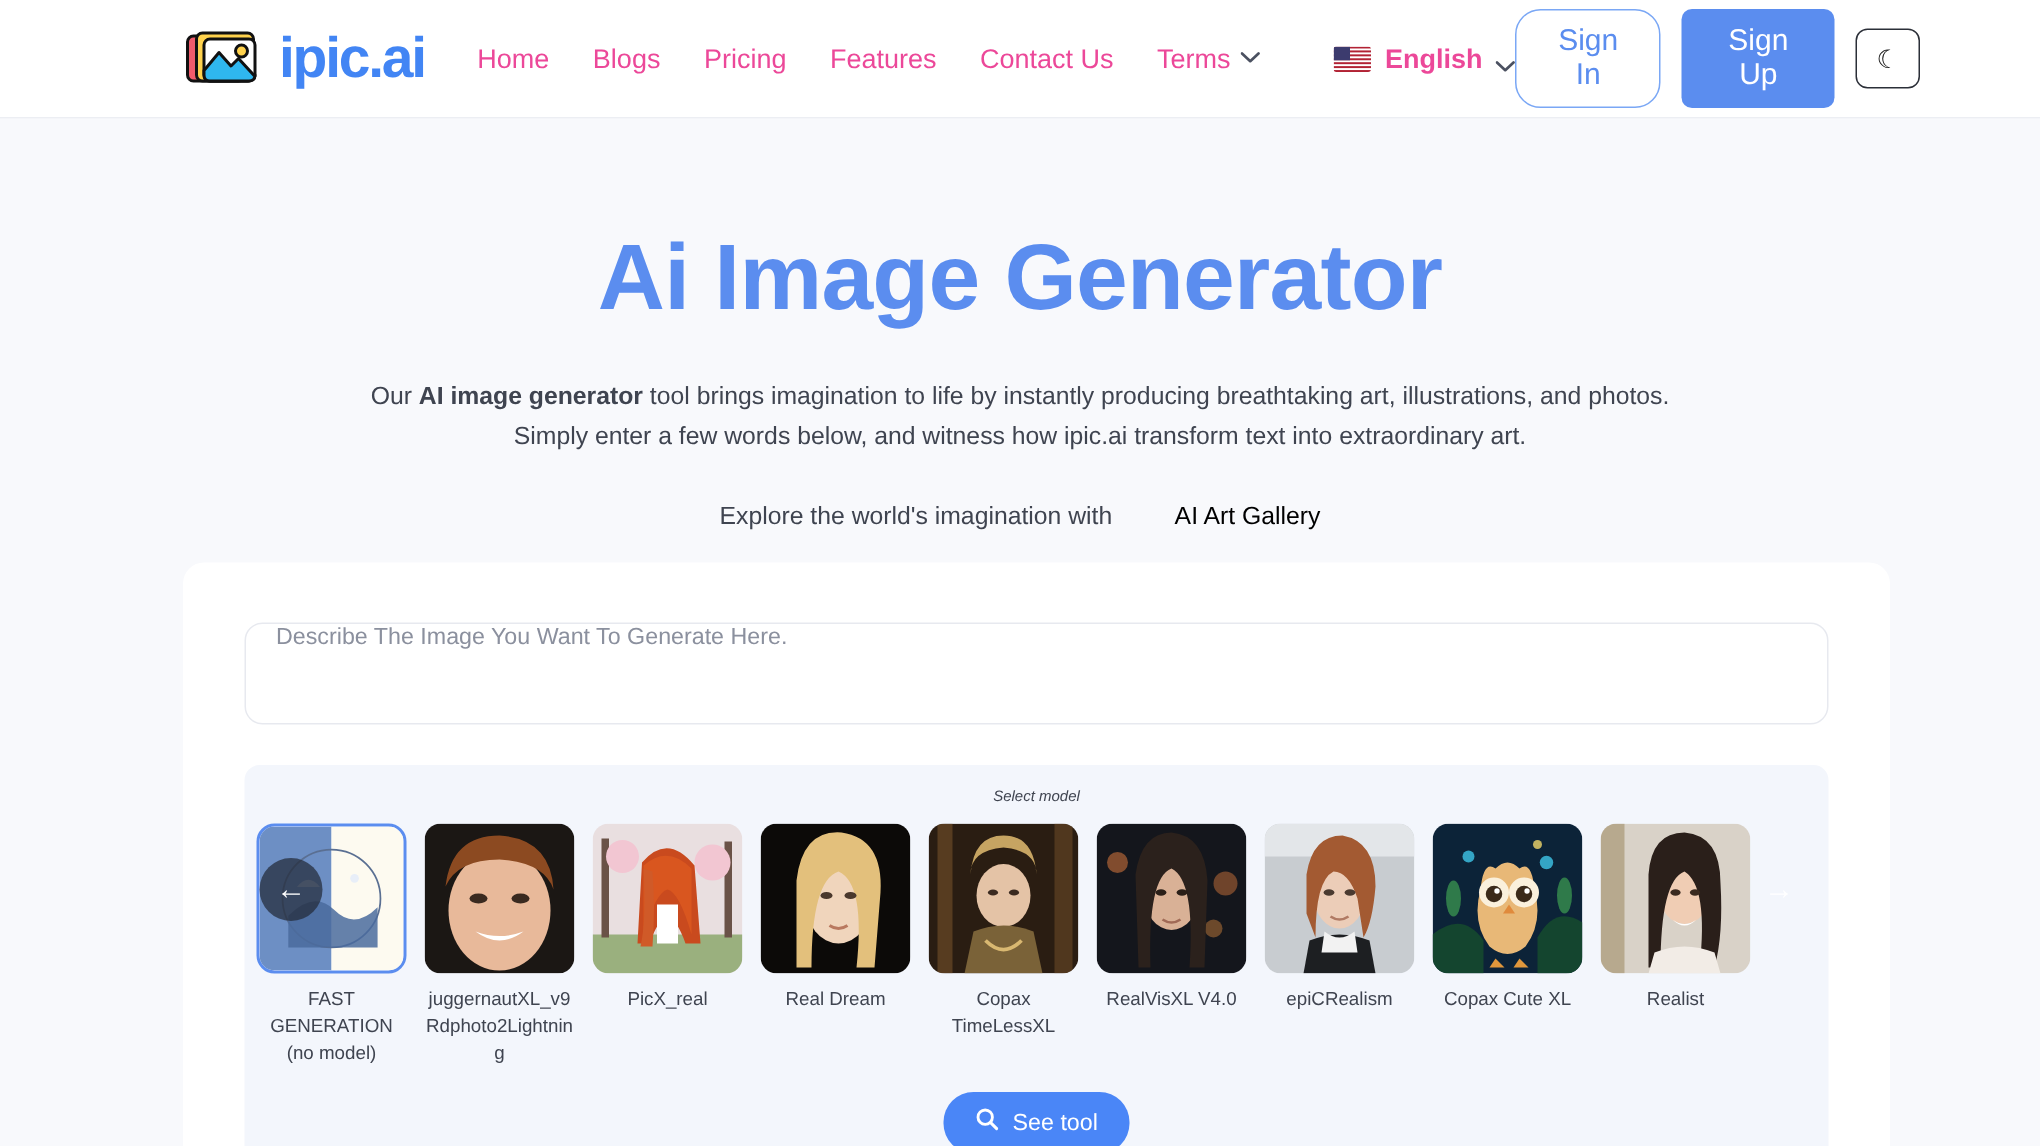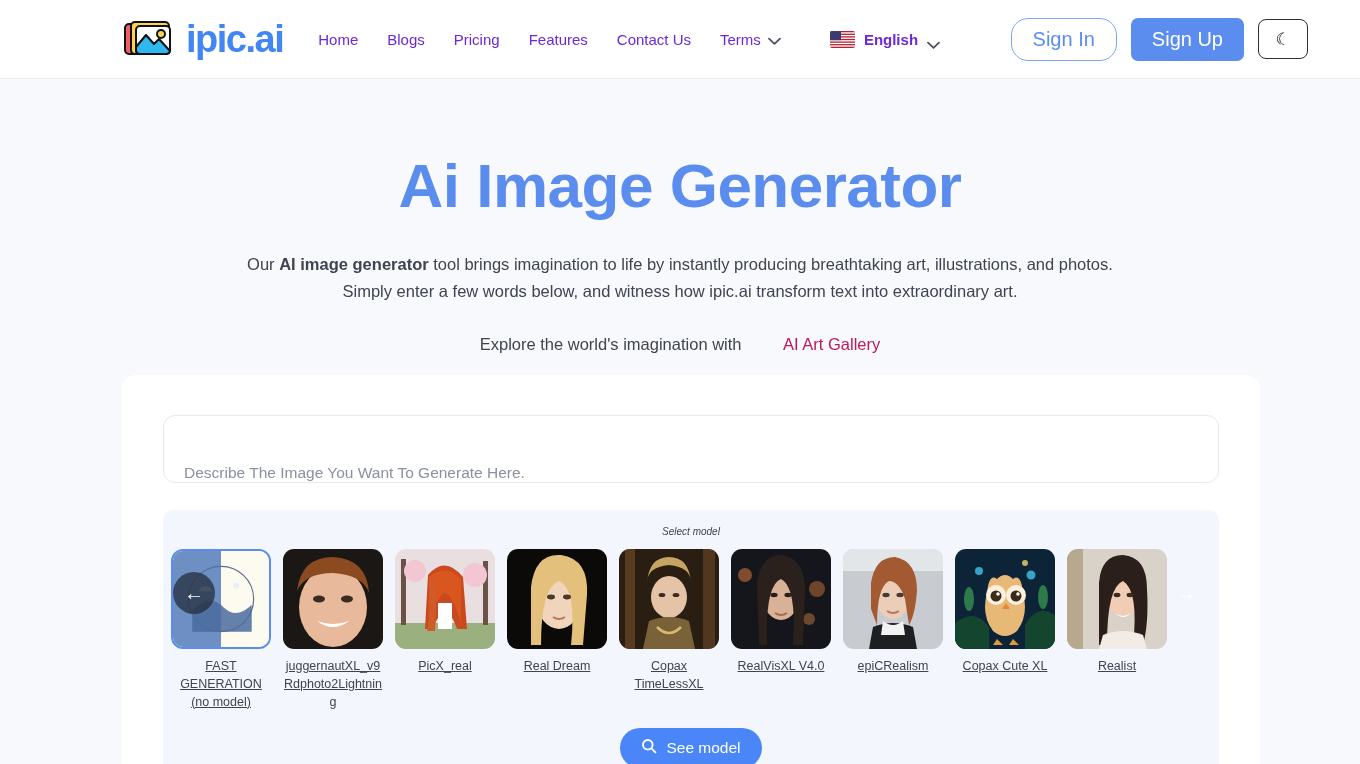--- a/index.html
+++ b/index.html
@@ -11,31 +11,31 @@
     color: #3f4450;
   }
 
   
   .header {
     height: 79px;
     background: #ffffff;
     border-bottom: 1px solid #eceef3;
     display: flex;
     align-items: center;
-    padding: 0 52px 0 122px;
+    padding: 0 80px 0 122px;
   }
   .logo-wrap { display: flex; align-items: center; gap: 6px; }
   .logo-mark { width: 58px; height: 44px; flex: none; }
   .logo-text {
     font-size: 38px; font-weight: bold; color: #4285f4;
     letter-spacing: -1.5px; line-height: 1;
   }
   .nav { display: flex; align-items: center; gap: 29px; margin-left: 35px; }
   .nav-link {
-    font-size: 15px; color: #6d28d9; text-decoration: none;
+    font-size: 18px; color: #ec4899; text-decoration: none;
     white-space: nowrap; cursor: pointer;
   }
   .nav-drop { display: flex; gap: 7px; cursor: pointer; }
   .chev { width: 13px; height: 8px; flex: none; display: block; }
   .lang-wrap { display: flex; align-items: center; gap: 9px; margin-left: 20px; cursor: pointer; font-weight: bold; }
   .flag { width: 25px; height: 17px; border-radius: 2px; overflow: hidden; display: block; flex: none; }
   .right-actions { display: flex; align-items: center; gap: 14px; margin-left: auto; }
   .btn-signin {
     border: 1px solid #7aa7f5; border-radius: 17px; background: #fff;
     color: #5b8def; font-size: 20px; padding: 9px 21px; cursor: pointer;
@@ -57,48 +57,48 @@
   .hero-title {
     font-size: 62px; font-weight: bold; color: #5b8def;
     letter-spacing: -0.5px; line-height: 1.1;
   }
   .hero-sub {
     margin-top: 31px; font-size: 16.5px; color: #3f4450;
     line-height: 1.62; max-width: 900px; margin-left: auto; margin-right: auto;
   }
   .hero-sub b { font-weight: bold; }
   .hero-explore { margin-top: 30px; font-size: 16.5px; color: #3f4450; }
-  .hero-explore a { color: #be185d; text-decoration: none; cursor: pointer; margin-left: 37px; }
+  .hero-explore a { color: #000000; text-decoration: none; cursor: pointer; margin-left: 37px; }
 
   
   .gen-card {
     position: absolute; left: 122px; top: 375px;
     width: 1138px; background: #ffffff;
     border-radius: 14px; padding: 40px 41px 0 41px;
   }
   .prompt-box {
     height: 68px; border: 1px solid #e7e9ef; border-radius: 12px;
-    background: #fff; display: flex; align-items: flex-end; padding: 0 20px;
+    background: #fff; display: flex; align-items: flex-start; padding: 0 20px;
   }
   .prompt-box input {
     border: none; outline: none; width: 100%; font-size: 15.5px;
     color: #3f4450; font-family: inherit; background: transparent;
   }
   .prompt-box input::placeholder { color: #8b909e; }
 
   .model-panel {
     margin-top: 27px; background: #f3f6fc; border-radius: 10px;
     padding: 16px 0 0 0; position: relative; overflow: hidden;
     height: 272px;
   }
   .panel-title {
     text-align: center; font-size: 10px; color: #3f4450; margin-bottom: 12px; font-style: italic;
   }
   .model-strip {
-    display: flex; gap: 12px; padding-left: 8px; position: relative; text-decoration: underline;
+    display: flex; gap: 12px; padding-left: 8px; position: relative;
   }
   .model-card { width: 100px; flex: none; cursor: pointer; }
   .thumb {
     width: 100px; height: 100px; border-radius: 11px; overflow: hidden;
     position: relative; display: block;
   }
   .model-card.selected .thumb {
     border: 2px solid #5b8def; border-radius: 12px;
   }
   .thumb svg { display: block; width: 100%; height: 100%; }
@@ -374,17 +374,17 @@
     <button class="arrow-btn arrow-right">→</button>
 
     <div class="seemore-wrap">
       <button class="btn-seemore">
         <span>
           <svg width="16" height="16" viewBox="0 0 16 16">
             <circle cx="6.8" cy="6.8" r="4.8" fill="none" stroke="#fff" stroke-width="1.9"></circle>
             <line x1="10.4" y1="10.4" x2="14.4" y2="14.4" stroke="#fff" stroke-width="2" stroke-linecap="round"></line>
           </svg>
         </span>
-        <span>See model</span>
+        <span>See tool</span>
       </button>
     </div>
   </div>
 </div>
 
 </body></html>

